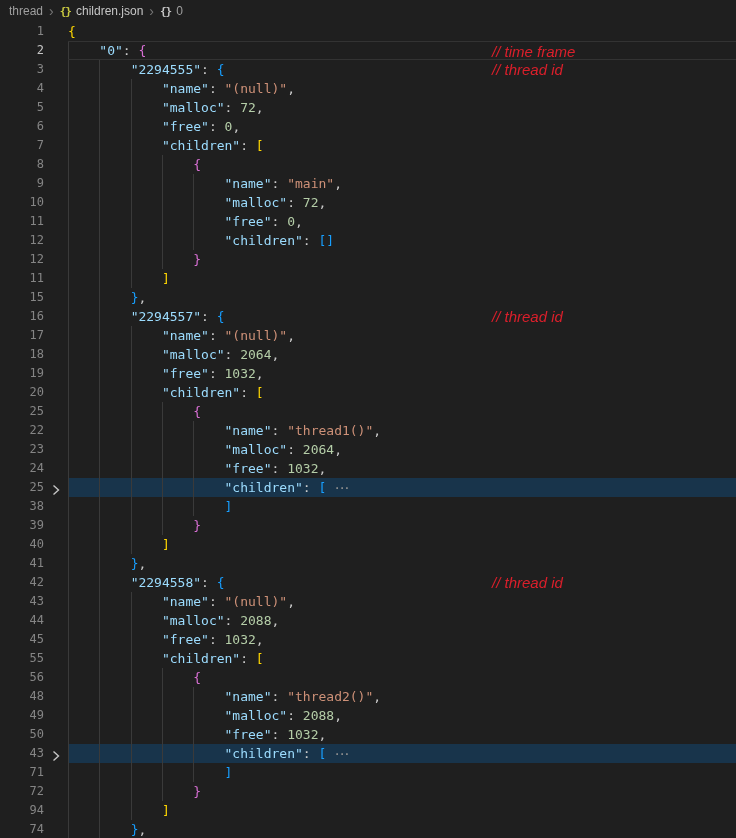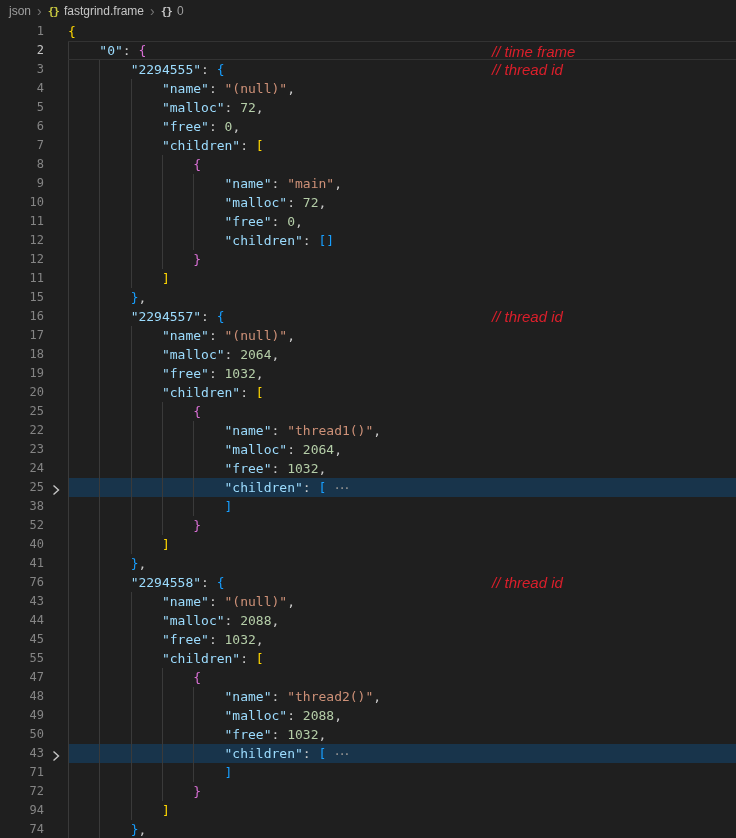--- a/index.html
+++ b/index.html
@@ -66,24 +66,24 @@
     font-family:"Liberation Sans", sans-serif; font-style:italic;
     font-size:15px; color:var(--c-red,#dc1f2b); white-space:nowrap;
   }
 </style>
 </head>
 <body>
 
 <div class="window">
 
   <div class="breadcrumbs">
-    <span class="crumb">json</span>
+    <span class="crumb">thread</span>
     <span class="bc-sep">›</span>
     <span class="bc-icon json">{}</span>
-    <span class="crumb file">fastgrind.frame</span>
+    <span class="crumb file">children.json</span>
     <span class="bc-sep">›</span>
     <span class="bc-icon obj">{}</span>
     <span class="crumb">0</span>
   </div>
 
   <div class="editor" id="editor">
       <div class="row"><div class="gutter"><span class="ln">1</span></div><div class="code"><span></span><span class="tok-b1">{</span></div></div>
       <div class="row active"><div class="gutter"><span class="ln">2</span></div><div class="code"><div class="guide" style="left: calc(0ch);"></div><span>    </span><span class="tok-key">"0"</span><span class="tok-punc">: </span><span class="tok-b2">{</span><span class="annotation">// time frame</span></div></div>
       <div class="row"><div class="gutter"><span class="ln">3</span></div><div class="code"><div class="guide" style="left: calc(0ch);"></div><div class="guide" style="left: calc(4ch);"></div><span>        </span><span class="tok-key">"2294555"</span><span class="tok-punc">: </span><span class="tok-b3">{</span><span class="annotation">// thread id</span></div></div>
       <div class="row"><div class="gutter"><span class="ln">4</span></div><div class="code"><div class="guide" style="left: calc(0ch);"></div><div class="guide" style="left: calc(4ch);"></div><div class="guide" style="left: calc(8ch);"></div><span>            </span><span class="tok-key">"name"</span><span class="tok-punc">: </span><span class="tok-str">"(null)"</span><span class="tok-punc">,</span></div></div>
@@ -104,29 +104,29 @@
       <div class="row"><div class="gutter"><span class="ln">19</span></div><div class="code"><div class="guide" style="left: calc(0ch);"></div><div class="guide" style="left: calc(4ch);"></div><div class="guide" style="left: calc(8ch);"></div><span>            </span><span class="tok-key">"free"</span><span class="tok-punc">: </span><span class="tok-num">1032</span><span class="tok-punc">,</span></div></div>
       <div class="row"><div class="gutter"><span class="ln">20</span></div><div class="code"><div class="guide" style="left: calc(0ch);"></div><div class="guide" style="left: calc(4ch);"></div><div class="guide" style="left: calc(8ch);"></div><span>            </span><span class="tok-key">"children"</span><span class="tok-punc">: </span><span class="tok-b1">[</span></div></div>
       <div class="row"><div class="gutter"><span class="ln">25</span></div><div class="code"><div class="guide" style="left: calc(0ch);"></div><div class="guide" style="left: calc(4ch);"></div><div class="guide" style="left: calc(8ch);"></div><div class="guide" style="left: calc(12ch);"></div><span>                </span><span class="tok-b2">{</span></div></div>
       <div class="row"><div class="gutter"><span class="ln">22</span></div><div class="code"><div class="guide" style="left: calc(0ch);"></div><div class="guide" style="left: calc(4ch);"></div><div class="guide" style="left: calc(8ch);"></div><div class="guide" style="left: calc(12ch);"></div><div class="guide" style="left: calc(16ch);"></div><span>                    </span><span class="tok-key">"name"</span><span class="tok-punc">: </span><span class="tok-str">"thread1()"</span><span class="tok-punc">,</span></div></div>
       <div class="row"><div class="gutter"><span class="ln">23</span></div><div class="code"><div class="guide" style="left: calc(0ch);"></div><div class="guide" style="left: calc(4ch);"></div><div class="guide" style="left: calc(8ch);"></div><div class="guide" style="left: calc(12ch);"></div><div class="guide" style="left: calc(16ch);"></div><span>                    </span><span class="tok-key">"malloc"</span><span class="tok-punc">: </span><span class="tok-num">2064</span><span class="tok-punc">,</span></div></div>
       <div class="row"><div class="gutter"><span class="ln">24</span></div><div class="code"><div class="guide" style="left: calc(0ch);"></div><div class="guide" style="left: calc(4ch);"></div><div class="guide" style="left: calc(8ch);"></div><div class="guide" style="left: calc(12ch);"></div><div class="guide" style="left: calc(16ch);"></div><span>                    </span><span class="tok-key">"free"</span><span class="tok-punc">: </span><span class="tok-num">1032</span><span class="tok-punc">,</span></div></div>
       <div class="row hl"><div class="gutter"><span class="ln">25</span><span class="chev"><svg width="12" height="12" viewBox="0 0 12 12">
               <path d="M3.5 1.5 L8.5 6 L3.5 10.5" fill="none" stroke="#c5c5c5" stroke-width="1.4"></path>
             </svg></span></div><div class="code"><div class="guide" style="left: calc(0ch);"></div><div class="guide" style="left: calc(4ch);"></div><div class="guide" style="left: calc(8ch);"></div><div class="guide" style="left: calc(12ch);"></div><div class="guide" style="left: calc(16ch);"></div><span>                    </span><span class="tok-key">"children"</span><span class="tok-punc">: </span><span class="tok-b3">[</span><span class="fold-badge">···</span></div></div>
       <div class="row"><div class="gutter"><span class="ln">38</span></div><div class="code"><div class="guide" style="left: calc(0ch);"></div><div class="guide" style="left: calc(4ch);"></div><div class="guide" style="left: calc(8ch);"></div><div class="guide" style="left: calc(12ch);"></div><div class="guide" style="left: calc(16ch);"></div><span>                    </span><span class="tok-b3">]</span></div></div>
-      <div class="row"><div class="gutter"><span class="ln">52</span></div><div class="code"><div class="guide" style="left: calc(0ch);"></div><div class="guide" style="left: calc(4ch);"></div><div class="guide" style="left: calc(8ch);"></div><div class="guide" style="left: calc(12ch);"></div><span>                </span><span class="tok-b2">}</span></div></div>
+      <div class="row"><div class="gutter"><span class="ln">39</span></div><div class="code"><div class="guide" style="left: calc(0ch);"></div><div class="guide" style="left: calc(4ch);"></div><div class="guide" style="left: calc(8ch);"></div><div class="guide" style="left: calc(12ch);"></div><span>                </span><span class="tok-b2">}</span></div></div>
       <div class="row"><div class="gutter"><span class="ln">40</span></div><div class="code"><div class="guide" style="left: calc(0ch);"></div><div class="guide" style="left: calc(4ch);"></div><div class="guide" style="left: calc(8ch);"></div><span>            </span><span class="tok-b1">]</span></div></div>
       <div class="row"><div class="gutter"><span class="ln">41</span></div><div class="code"><div class="guide" style="left: calc(0ch);"></div><div class="guide" style="left: calc(4ch);"></div><span>        </span><span class="tok-b3">}</span><span class="tok-punc">,</span></div></div>
-      <div class="row"><div class="gutter"><span class="ln">76</span></div><div class="code"><div class="guide" style="left: calc(0ch);"></div><div class="guide" style="left: calc(4ch);"></div><span>        </span><span class="tok-key">"2294558"</span><span class="tok-punc">: </span><span class="tok-b3">{</span><span class="annotation">// thread id</span></div></div>
+      <div class="row"><div class="gutter"><span class="ln">42</span></div><div class="code"><div class="guide" style="left: calc(0ch);"></div><div class="guide" style="left: calc(4ch);"></div><span>        </span><span class="tok-key">"2294558"</span><span class="tok-punc">: </span><span class="tok-b3">{</span><span class="annotation">// thread id</span></div></div>
       <div class="row"><div class="gutter"><span class="ln">43</span></div><div class="code"><div class="guide" style="left: calc(0ch);"></div><div class="guide" style="left: calc(4ch);"></div><div class="guide" style="left: calc(8ch);"></div><span>            </span><span class="tok-key">"name"</span><span class="tok-punc">: </span><span class="tok-str">"(null)"</span><span class="tok-punc">,</span></div></div>
       <div class="row"><div class="gutter"><span class="ln">44</span></div><div class="code"><div class="guide" style="left: calc(0ch);"></div><div class="guide" style="left: calc(4ch);"></div><div class="guide" style="left: calc(8ch);"></div><span>            </span><span class="tok-key">"malloc"</span><span class="tok-punc">: </span><span class="tok-num">2088</span><span class="tok-punc">,</span></div></div>
       <div class="row"><div class="gutter"><span class="ln">45</span></div><div class="code"><div class="guide" style="left: calc(0ch);"></div><div class="guide" style="left: calc(4ch);"></div><div class="guide" style="left: calc(8ch);"></div><span>            </span><span class="tok-key">"free"</span><span class="tok-punc">: </span><span class="tok-num">1032</span><span class="tok-punc">,</span></div></div>
       <div class="row"><div class="gutter"><span class="ln">55</span></div><div class="code"><div class="guide" style="left: calc(0ch);"></div><div class="guide" style="left: calc(4ch);"></div><div class="guide" style="left: calc(8ch);"></div><span>            </span><span class="tok-key">"children"</span><span class="tok-punc">: </span><span class="tok-b1">[</span></div></div>
-      <div class="row"><div class="gutter"><span class="ln">47</span></div><div class="code"><div class="guide" style="left: calc(0ch);"></div><div class="guide" style="left: calc(4ch);"></div><div class="guide" style="left: calc(8ch);"></div><div class="guide" style="left: calc(12ch);"></div><span>                </span><span class="tok-b2">{</span></div></div>
+      <div class="row"><div class="gutter"><span class="ln">56</span></div><div class="code"><div class="guide" style="left: calc(0ch);"></div><div class="guide" style="left: calc(4ch);"></div><div class="guide" style="left: calc(8ch);"></div><div class="guide" style="left: calc(12ch);"></div><span>                </span><span class="tok-b2">{</span></div></div>
       <div class="row"><div class="gutter"><span class="ln">48</span></div><div class="code"><div class="guide" style="left: calc(0ch);"></div><div class="guide" style="left: calc(4ch);"></div><div class="guide" style="left: calc(8ch);"></div><div class="guide" style="left: calc(12ch);"></div><div class="guide" style="left: calc(16ch);"></div><span>                    </span><span class="tok-key">"name"</span><span class="tok-punc">: </span><span class="tok-str">"thread2()"</span><span class="tok-punc">,</span></div></div>
       <div class="row"><div class="gutter"><span class="ln">49</span></div><div class="code"><div class="guide" style="left: calc(0ch);"></div><div class="guide" style="left: calc(4ch);"></div><div class="guide" style="left: calc(8ch);"></div><div class="guide" style="left: calc(12ch);"></div><div class="guide" style="left: calc(16ch);"></div><span>                    </span><span class="tok-key">"malloc"</span><span class="tok-punc">: </span><span class="tok-num">2088</span><span class="tok-punc">,</span></div></div>
       <div class="row"><div class="gutter"><span class="ln">50</span></div><div class="code"><div class="guide" style="left: calc(0ch);"></div><div class="guide" style="left: calc(4ch);"></div><div class="guide" style="left: calc(8ch);"></div><div class="guide" style="left: calc(12ch);"></div><div class="guide" style="left: calc(16ch);"></div><span>                    </span><span class="tok-key">"free"</span><span class="tok-punc">: </span><span class="tok-num">1032</span><span class="tok-punc">,</span></div></div>
       <div class="row hl"><div class="gutter"><span class="ln">43</span><span class="chev"><svg width="12" height="12" viewBox="0 0 12 12">
               <path d="M3.5 1.5 L8.5 6 L3.5 10.5" fill="none" stroke="#c5c5c5" stroke-width="1.4"></path>
             </svg></span></div><div class="code"><div class="guide" style="left: calc(0ch);"></div><div class="guide" style="left: calc(4ch);"></div><div class="guide" style="left: calc(8ch);"></div><div class="guide" style="left: calc(12ch);"></div><div class="guide" style="left: calc(16ch);"></div><span>                    </span><span class="tok-key">"children"</span><span class="tok-punc">: </span><span class="tok-b3">[</span><span class="fold-badge">···</span></div></div>
       <div class="row"><div class="gutter"><span class="ln">71</span></div><div class="code"><div class="guide" style="left: calc(0ch);"></div><div class="guide" style="left: calc(4ch);"></div><div class="guide" style="left: calc(8ch);"></div><div class="guide" style="left: calc(12ch);"></div><div class="guide" style="left: calc(16ch);"></div><span>                    </span><span class="tok-b3">]</span></div></div>
       <div class="row"><div class="gutter"><span class="ln">72</span></div><div class="code"><div class="guide" style="left: calc(0ch);"></div><div class="guide" style="left: calc(4ch);"></div><div class="guide" style="left: calc(8ch);"></div><div class="guide" style="left: calc(12ch);"></div><span>                </span><span class="tok-b2">}</span></div></div>
       <div class="row"><div class="gutter"><span class="ln">94</span></div><div class="code"><div class="guide" style="left: calc(0ch);"></div><div class="guide" style="left: calc(4ch);"></div><div class="guide" style="left: calc(8ch);"></div><span>            </span><span class="tok-b1">]</span></div></div>
       <div class="row"><div class="gutter"><span class="ln">74</span></div><div class="code"><div class="guide" style="left: calc(0ch);"></div><div class="guide" style="left: calc(4ch);"></div><span>        </span><span class="tok-b3">}</span><span class="tok-punc">,</span></div></div>

